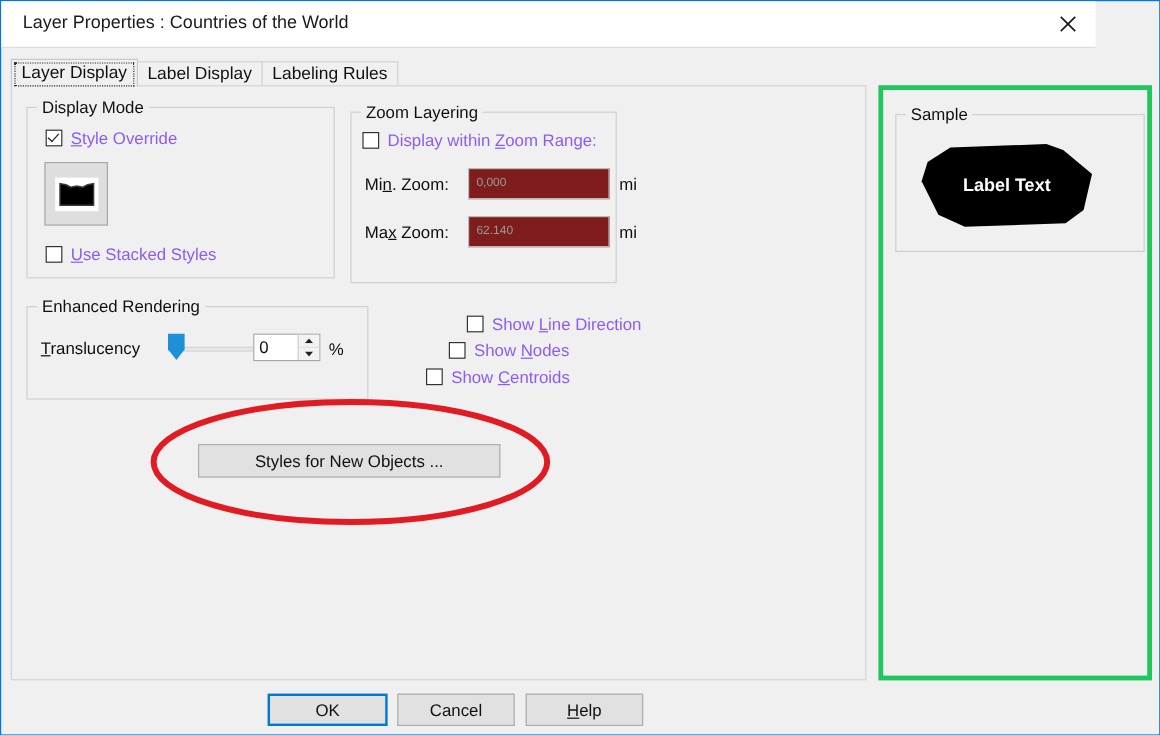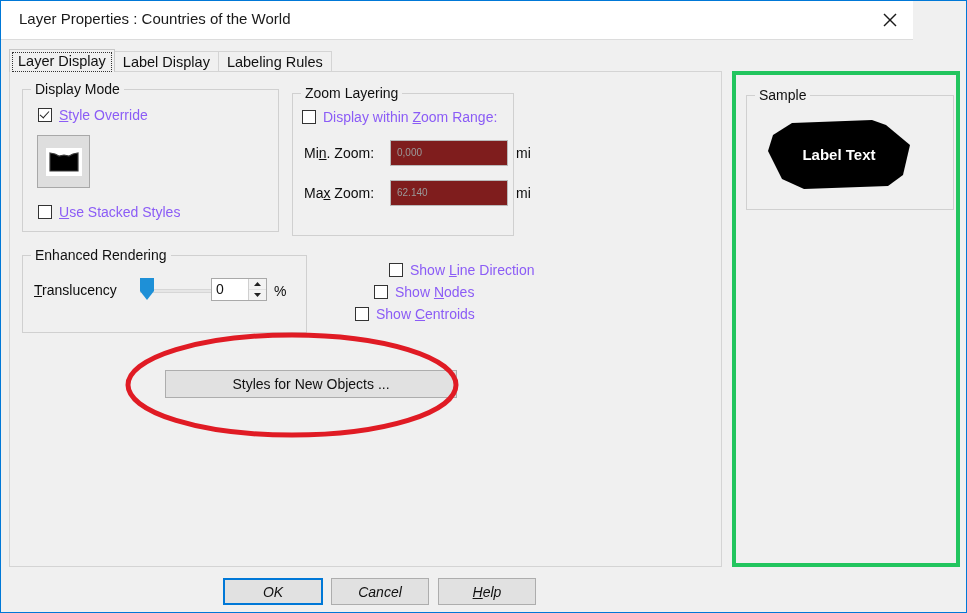--- a/index.html
+++ b/index.html
@@ -279,21 +279,21 @@
     border: 1px solid #adadad;
     box-sizing: border-box;
     cursor: pointer;
     padding: 0;
     text-align: center;
   }
   #styles-new-objects {
     position: absolute;
     left: 164px;
     top: 369px;
-    width: 292px;
+    width: 252px;
     height: 28px;
   }
 
   
   .annot {
     position: absolute;
     left: 120px;
     top: 328px;
     width: 342px;
     height: 113px;
@@ -329,21 +329,20 @@
     top: 577px;
     height: 27px;
     font-family: "Liberation Sans", sans-serif;
     font-size: 14px;
     color: #111111;
     background: #e1e1e1;
     border: 1px solid #adadad;
     box-sizing: border-box;
     cursor: pointer;
     padding: 0;
-    font-style: italic;
   }
   #btn-ok    { left: 222px; width: 100px; border: 2px solid #0078d7; background: #e1e1e1; }
   #btn-cancel{ left: 330px; width: 98px; }
   #btn-help  { left: 437px; width: 98px; }
   #btn-preview { left: 618px; width: 98px; }
 </style>
 </head>
 <body>
 
 <div class="window">

